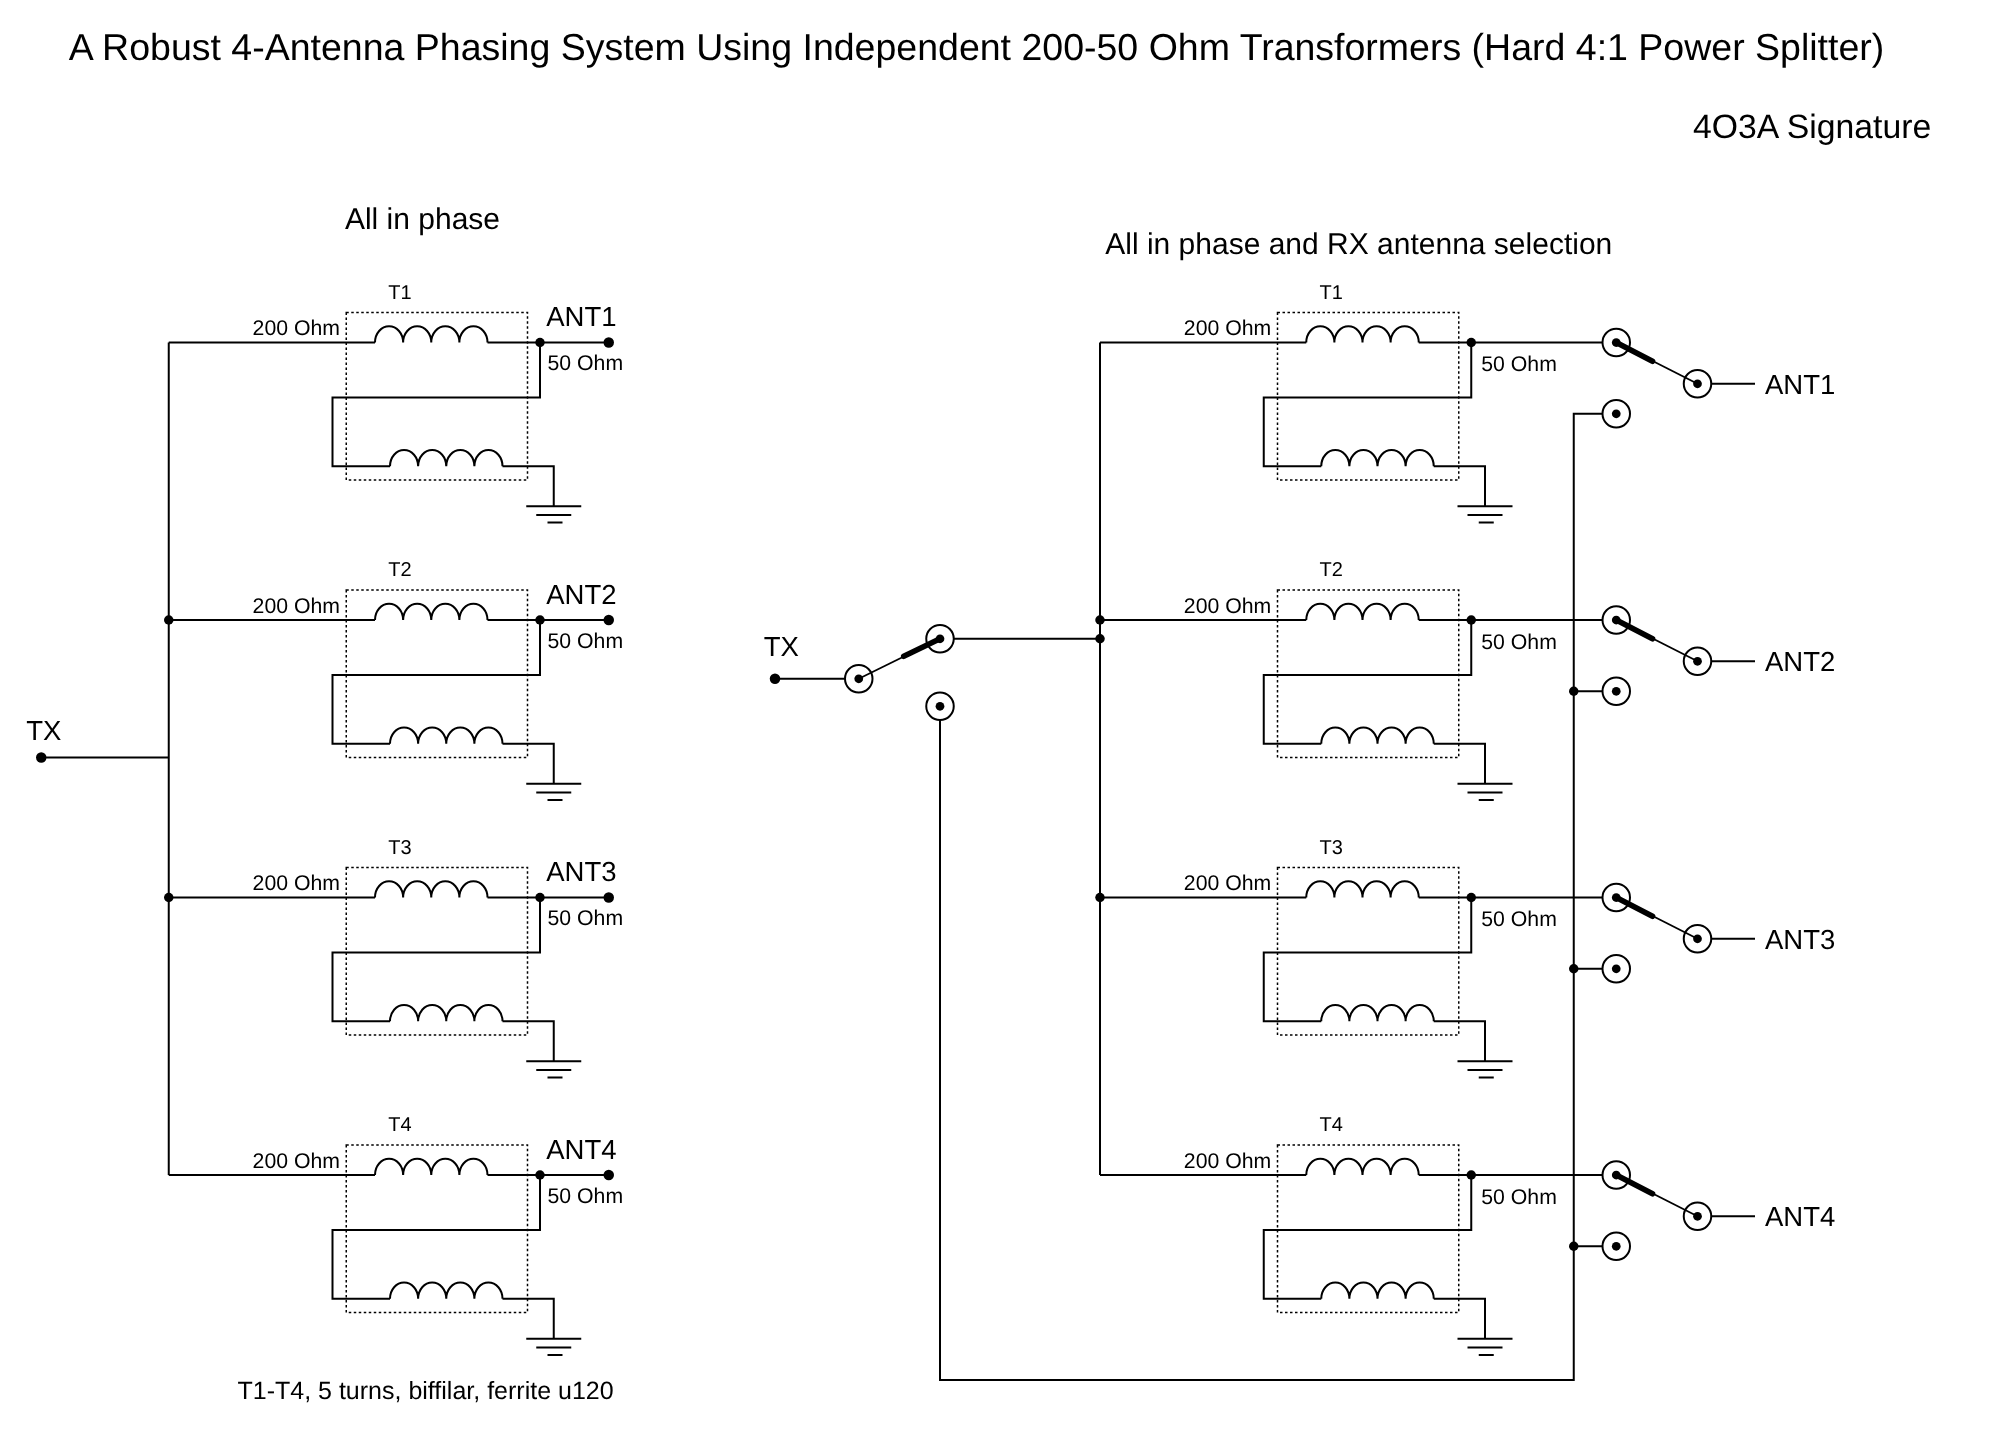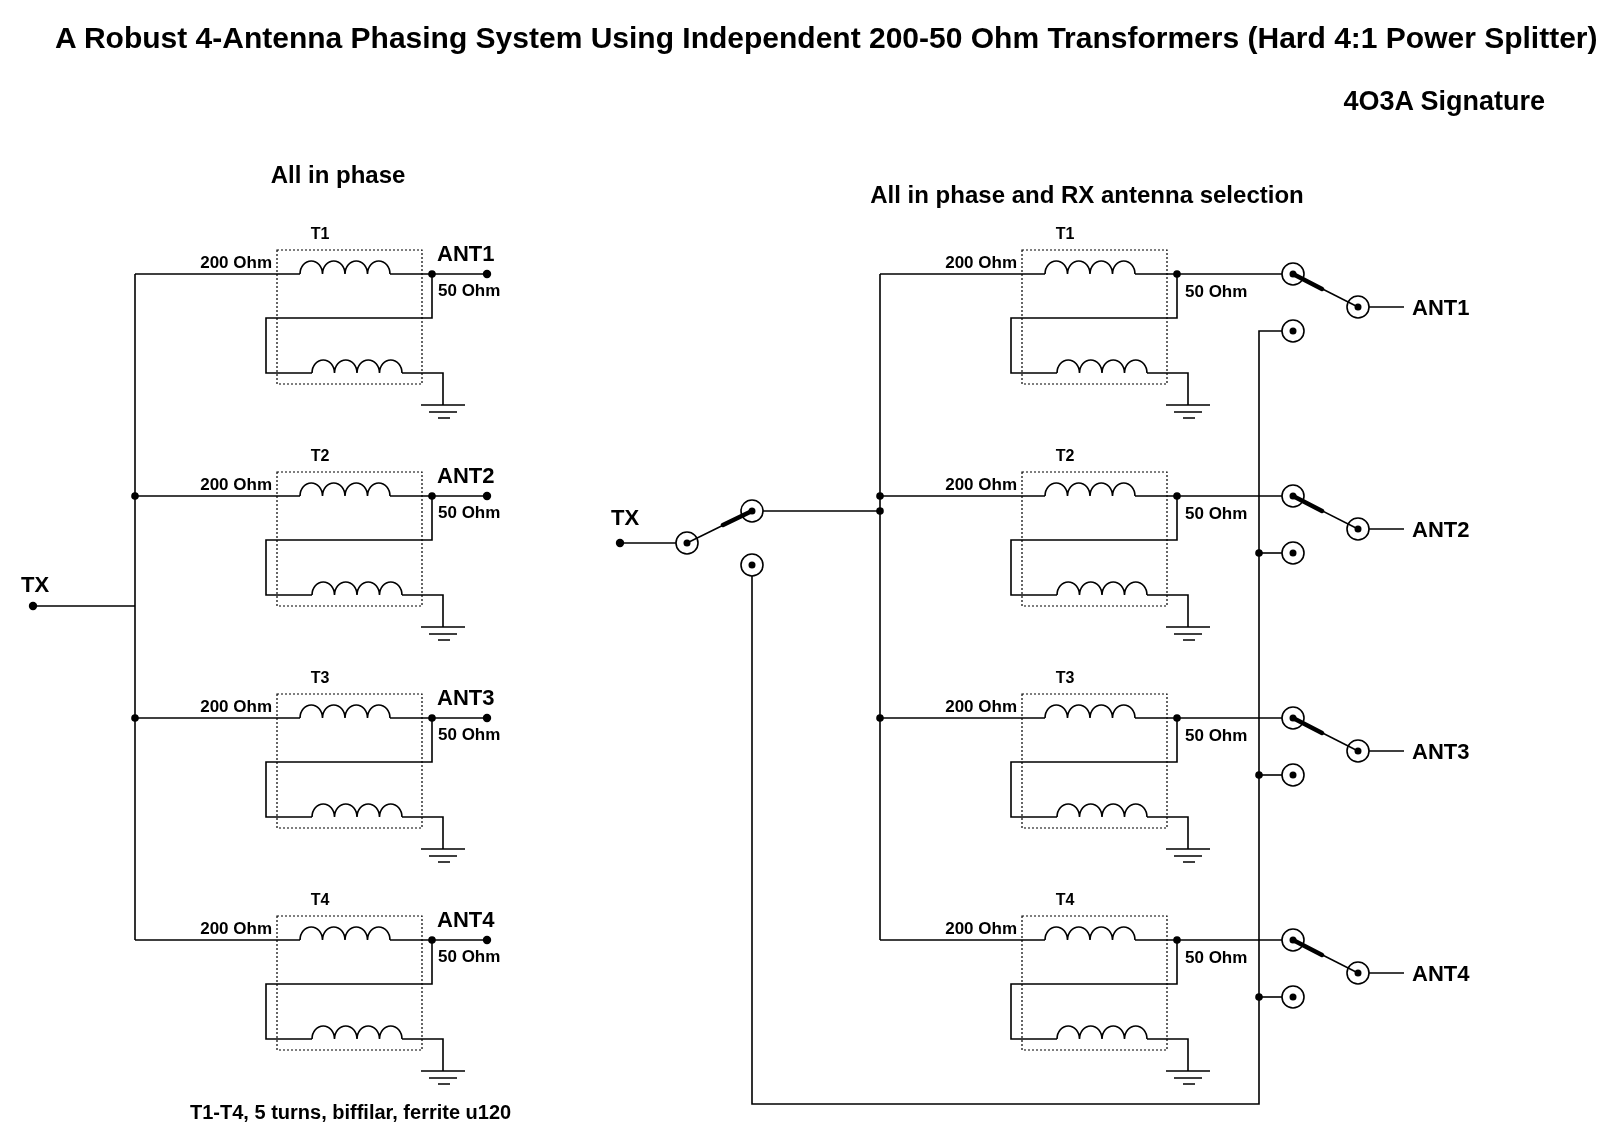--- a/index.html
+++ b/index.html
@@ -1,16 +1,16 @@
 <!DOCTYPE html>
 <html><head>
 <meta charset="utf-8">
 <style>
   html,body{margin:0;padding:0;background:#ffffff;}
-  .canvas{position:relative;width:1605px;height:1146px;background:#ffffff;overflow:hidden;font-weight:bold;}
+  .canvas{position:relative;width:1605px;height:1146px;background:#ffffff;overflow:hidden;}
   svg{position:absolute;left:0;top:0;}
   .w{fill:none;stroke:#000;stroke-width:1.6;}
   .blade{stroke:#000;stroke-width:4.5;stroke-linecap:round;}
   .thin{fill:none;stroke:#000;stroke-width:1.5;}
   .dotted{fill:none;stroke:#000;stroke-width:1.2;stroke-dasharray:2 2;}
   .dot{fill:#000;stroke:none;}
   .ring{fill:none;stroke:#000;stroke-width:1.6;}
   text{font-family:"Liberation Sans","DejaVu Sans",sans-serif;fill:#000;}
   .title{font-size:30px;}
   .sig{font-size:27px;}

